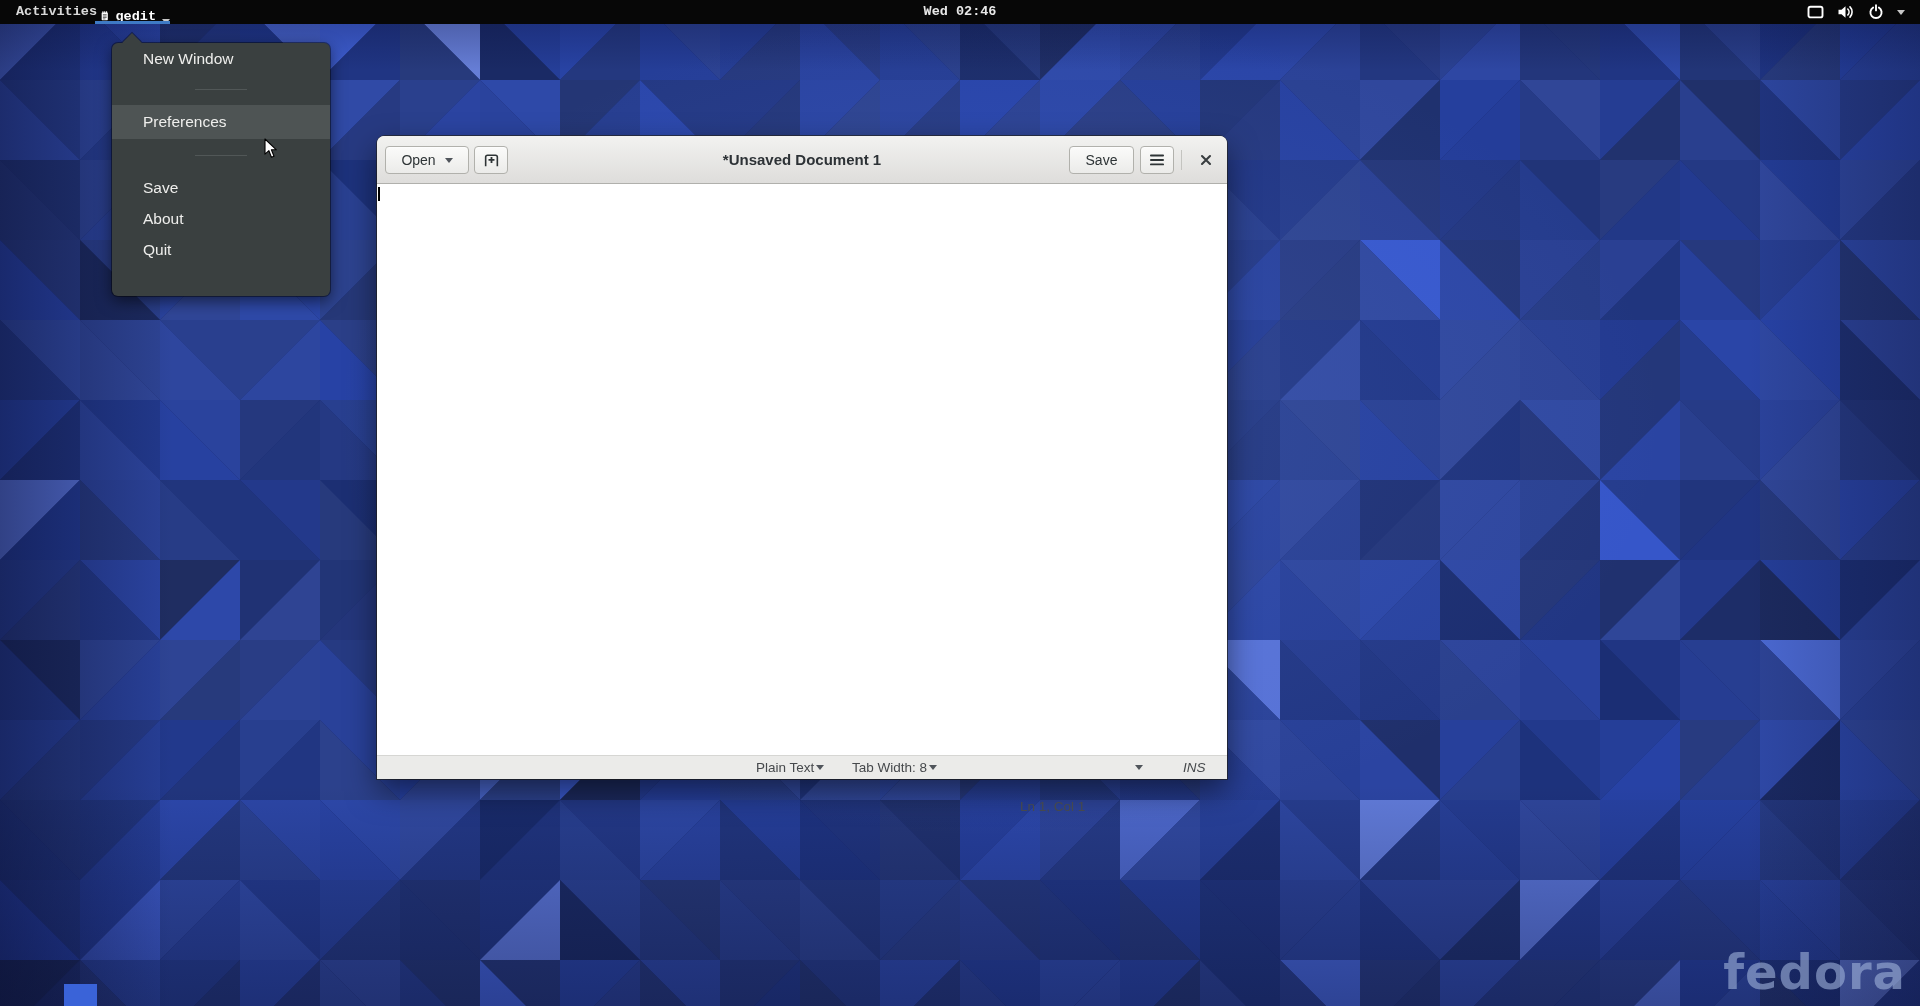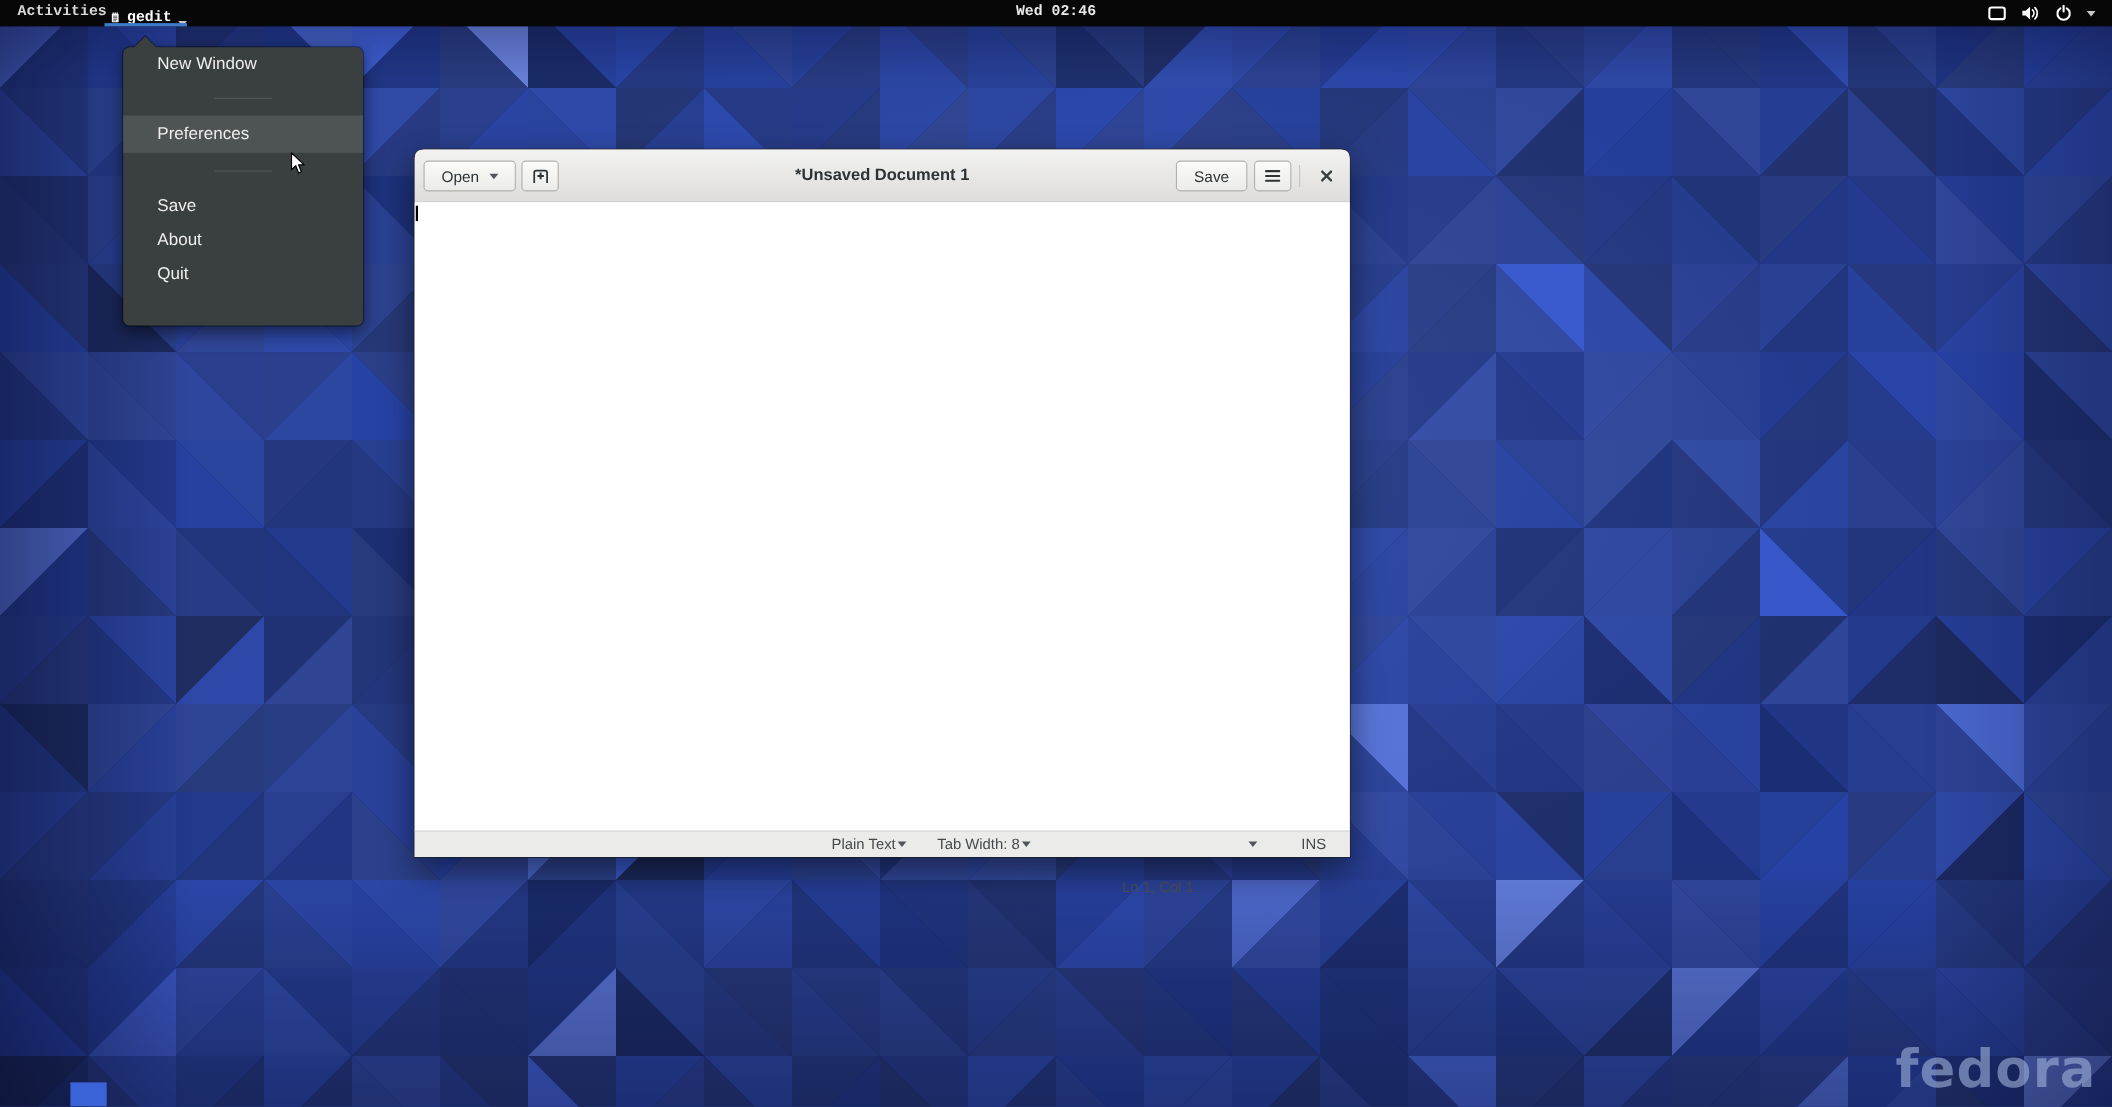--- a/index.html
+++ b/index.html
@@ -74,21 +74,21 @@
     line-height:48px;font-weight:bold;font-size:15px;color:#2d3236;white-space:nowrap;}
   .tb-caret{width:0;height:0;border-left:4px solid transparent;border-right:4px solid transparent;
     border-top:5px solid #50555b;}
 
   .textarea{position:relative;height:571px;background:var(--textarea-bg);overflow:hidden;}
   .caret-bar{position:absolute;left:1px;top:3px;width:2px;height:14px;background:#000;}
 
   .statusbar{position:relative;height:24px;background:var(--statusbar-bg);
     border-top:1px solid #d6d6d3;font-size:13.5px;color:var(--statusbar-text);}
   .sb-item{position:absolute;top:0;height:23px;display:flex;align-items:center;gap:2px;white-space:nowrap;}
-  .sb-lang{left:379px;} .sb-tab{left:475px;} .sb-pos{left:643px;margin-top:39px;} .sb-caret{left:758px;} .sb-ins{left:806px;}
+  .sb-lang{left:379px;} .sb-tab{left:475px;} .sb-pos{left:643px;margin-top:39px;} .sb-caret{left:758px;} .sb-ins{left:806px;font-style:italic;}
 
   
   .cursor{position:absolute;left:264px;top:138px;z-index:40;}
 </style>
 </head>
 <body>
 
 <div id="desktop">
 
   <svg id="wallpaper" width="1920" height="1006" viewBox="0 0 1920 1006">

